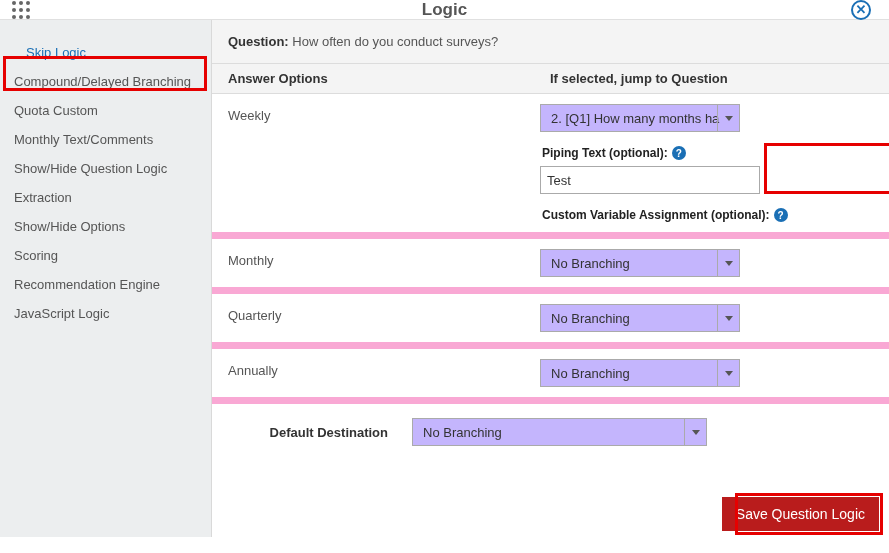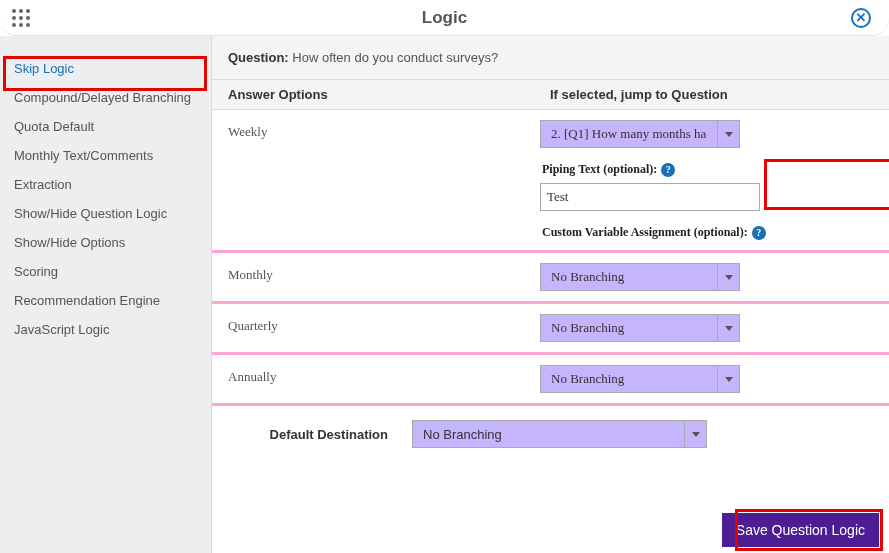--- a/index.html
+++ b/index.html
@@ -9,26 +9,25 @@
     color: #555;
     background: #fff;
     width: 889px;
     height: 553px;
     overflow: hidden;
     position: relative;
   }
 
   
   .header {
-    height: 36px;
+    height: 20px;
     border-bottom: 1px solid #e0e0e0;
     display: flex;
     align-items: center;
     position: relative;
-    border-radius: 17px;
   }
   .apps-icon {
     width: 18px; height: 18px;
     margin-left: 12px;
     display: grid;
     grid-template-columns: repeat(3, 4px);
     grid-template-rows: repeat(3, 4px);
     gap: 3px;
   }
   .apps-icon span { background:#666; border-radius:50%; width:4px; height:4px; }
@@ -67,21 +66,21 @@
     padding-top:18px;
     padding-bottom:10px;
   }
   .sidebar-item {
     padding:7px 12px 7px 14px;
     font-size:13px;
     color:#555;
     cursor:pointer;
     white-space:nowrap;
   }
-  .sidebar-item.active { color:#1a6fb5; }
+  .sidebar-item.active { color:#1a6fb5;margin-left:12px; }
   .redbox-sidebar {
     position:absolute;
     left:3px;
     top:56px;
     width:204px;
     height:35px;
     border:3px solid #e60000;
     pointer-events:none;
   }
 
@@ -108,24 +107,23 @@
     border-bottom:1px solid #dcdcdc;
     font-weight:600;
     color:#333;
     font-size:13px;
   }
   .col-a { width:328px; padding:7px 16px; }
   .col-b { flex:1; padding:7px 10px; }
 
   .answer-row {
     display:flex;
-    border-bottom:3px solid #f9a8d4;
+    border-bottom:7px solid #f9a8d4;
     padding-top:10px;
     padding-bottom:10px;
-    font-family:Liberation Serif, serif;
   }
   .answer-label { width:328px; padding:4px 16px; color:#555; font-size:13px; }
   .answer-controls { flex:1; padding:0 10px 0 0; }
 
   .select-wrap {
     position:relative;
     height:28px;
     border:1px solid #aaa;
     background:#c4b5fd;
     display:flex;
@@ -214,21 +212,21 @@
   }
 
   .hint-text { padding:8px 16px; color:#555; font-size:13px; }
 
   .footer {
     position:absolute;
     right:10px;
     bottom:6px;
   }
   .save-btn {
-    background:#4c1d95;
+    background:#b91c1c;
     color:#fff;
     padding:9px 14px;
     font-size:14px;
     cursor:pointer;
     border:none;
   }
   .redbox-save {
     position:absolute;
     right:6px;
     bottom:2px;
@@ -254,24 +252,24 @@
       <span></span>
   </div>
   <div class="header-title">Logic</div>
   <div class="close-btn">✕</div>
 </div>
 
 <div class="body">
   <div class="sidebar">
     <div class="sidebar-item active">Skip Logic</div>
     <div class="sidebar-item">Compound/Delayed Branching</div>
-    <div class="sidebar-item">Quota Default</div>
+    <div class="sidebar-item">Quota Custom</div>
     <div class="sidebar-item">Monthly Text/Comments</div>
+    <div class="sidebar-item">Show/Hide Question Logic</div>
     <div class="sidebar-item">Extraction</div>
-    <div class="sidebar-item">Show/Hide Question Logic</div>
     <div class="sidebar-item">Show/Hide Options</div>
     <div class="sidebar-item">Scoring</div>
     <div class="sidebar-item">Recommendation Engine</div>
     <div class="sidebar-item">JavaScript Logic</div>
   </div>
 
   <div class="main">
 
     <div class="question-row">
       <span class="label">Question:</span>

